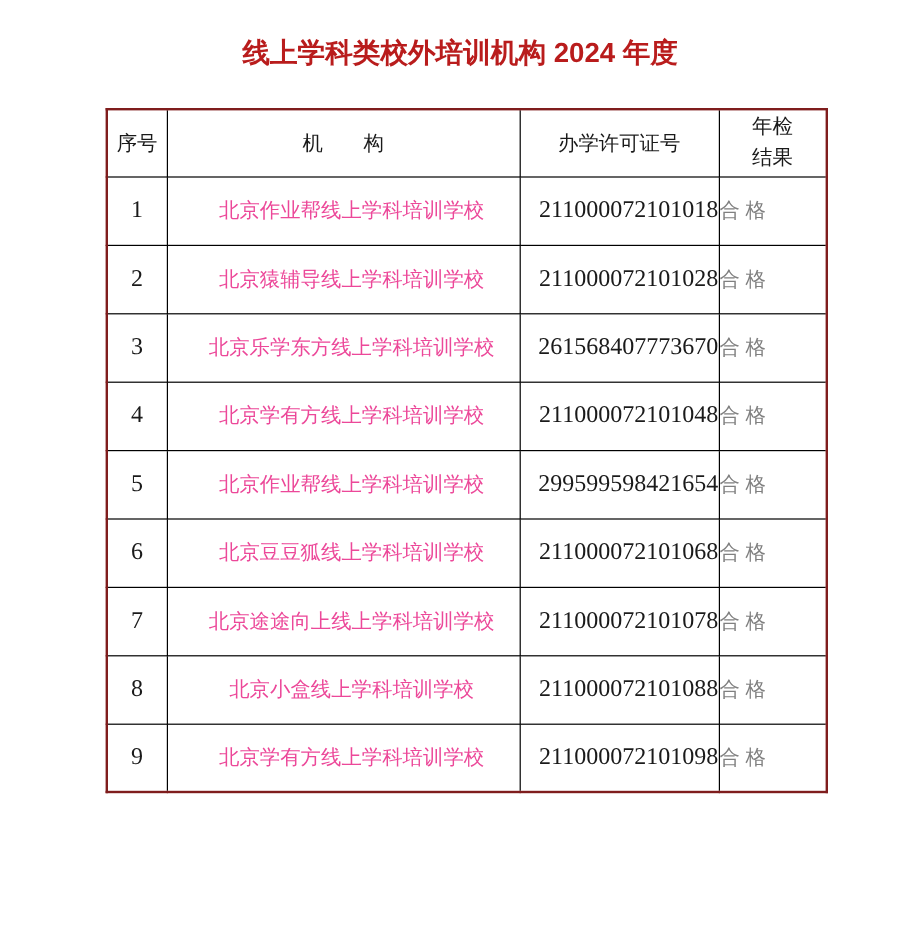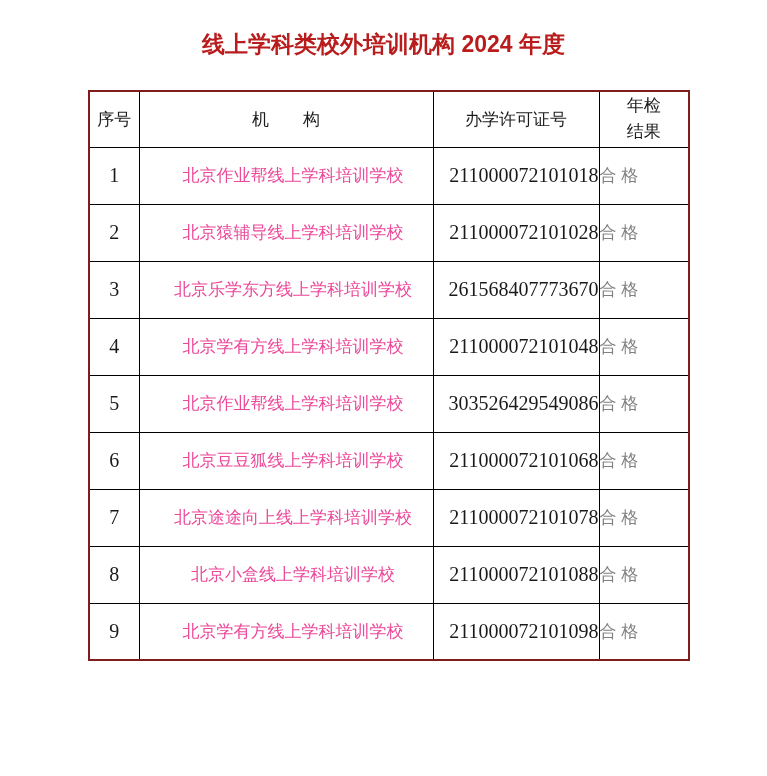--- a/index.html
+++ b/index.html
@@ -119,21 +119,21 @@
     </tr>
     <tr>
       <td class="c-index">4</td>
       <td class="c-inst">北京学有方线上学科培训学校</td>
       <td class="c-lic">211000072101048</td>
       <td class="c-res">合 格</td>
     </tr>
     <tr>
       <td class="c-index">5</td>
       <td class="c-inst">北京作业帮线上学科培训学校</td>
-      <td class="c-lic">303526429549086</td>
+      <td class="c-lic">299599598421654</td>
       <td class="c-res">合 格</td>
     </tr>
     <tr>
       <td class="c-index">6</td>
       <td class="c-inst">北京豆豆狐线上学科培训学校</td>
       <td class="c-lic">211000072101068</td>
       <td class="c-res">合 格</td>
     </tr>
     <tr>
       <td class="c-index">7</td>

